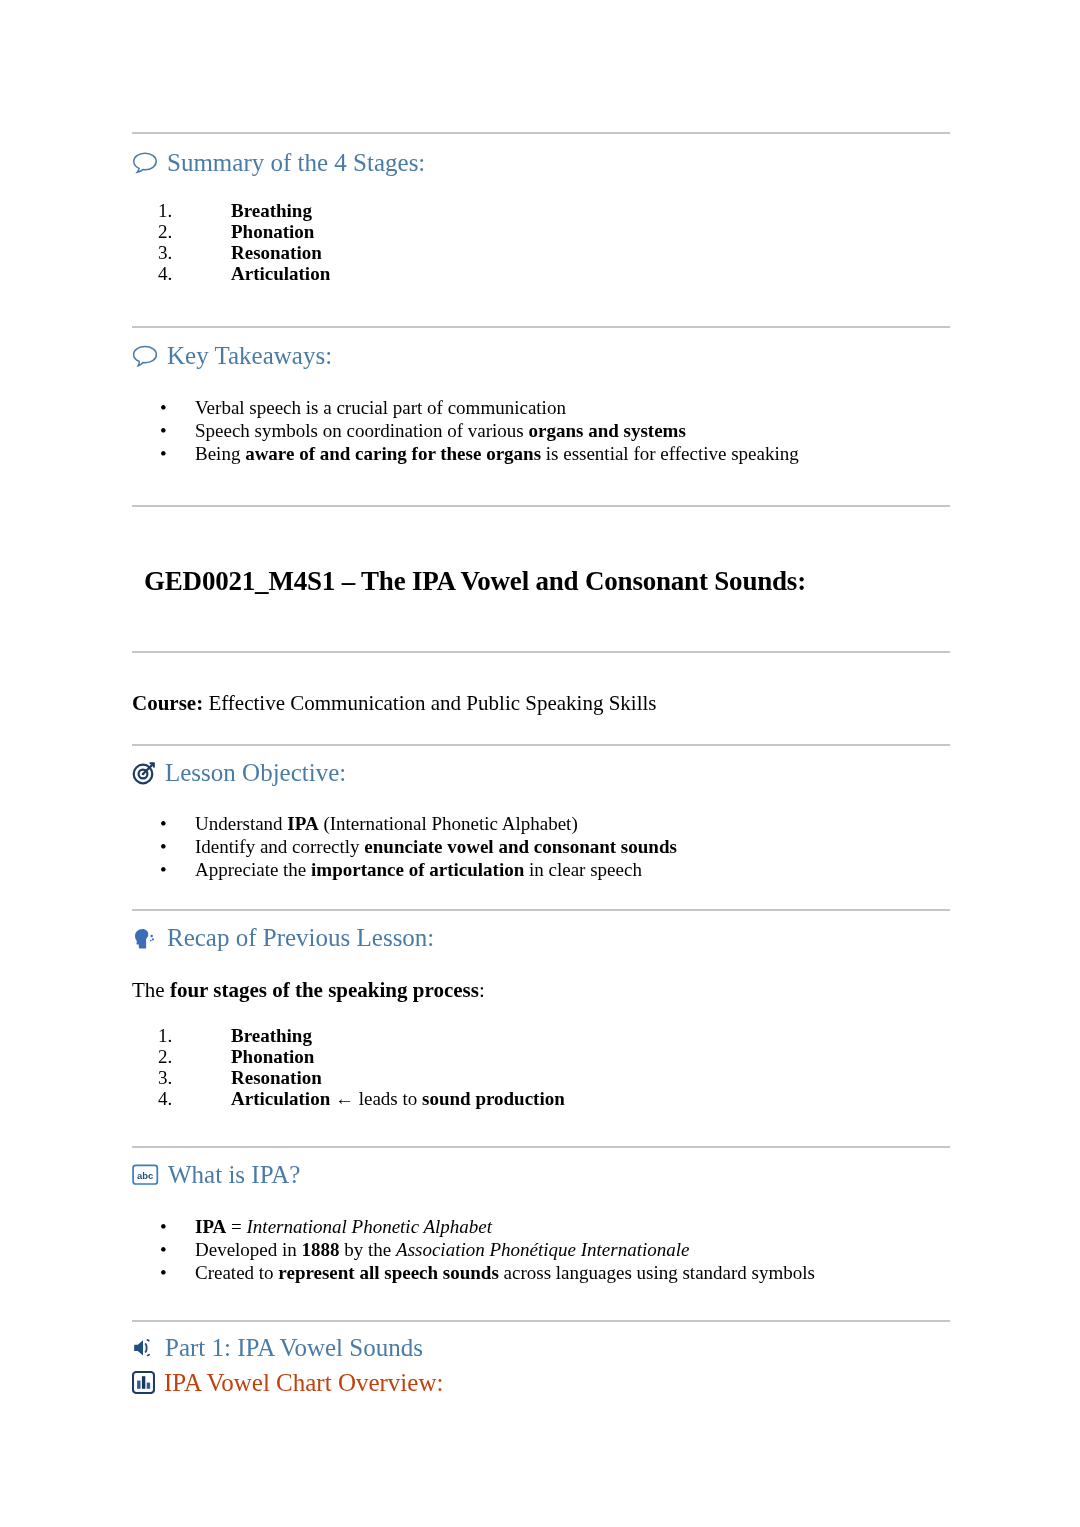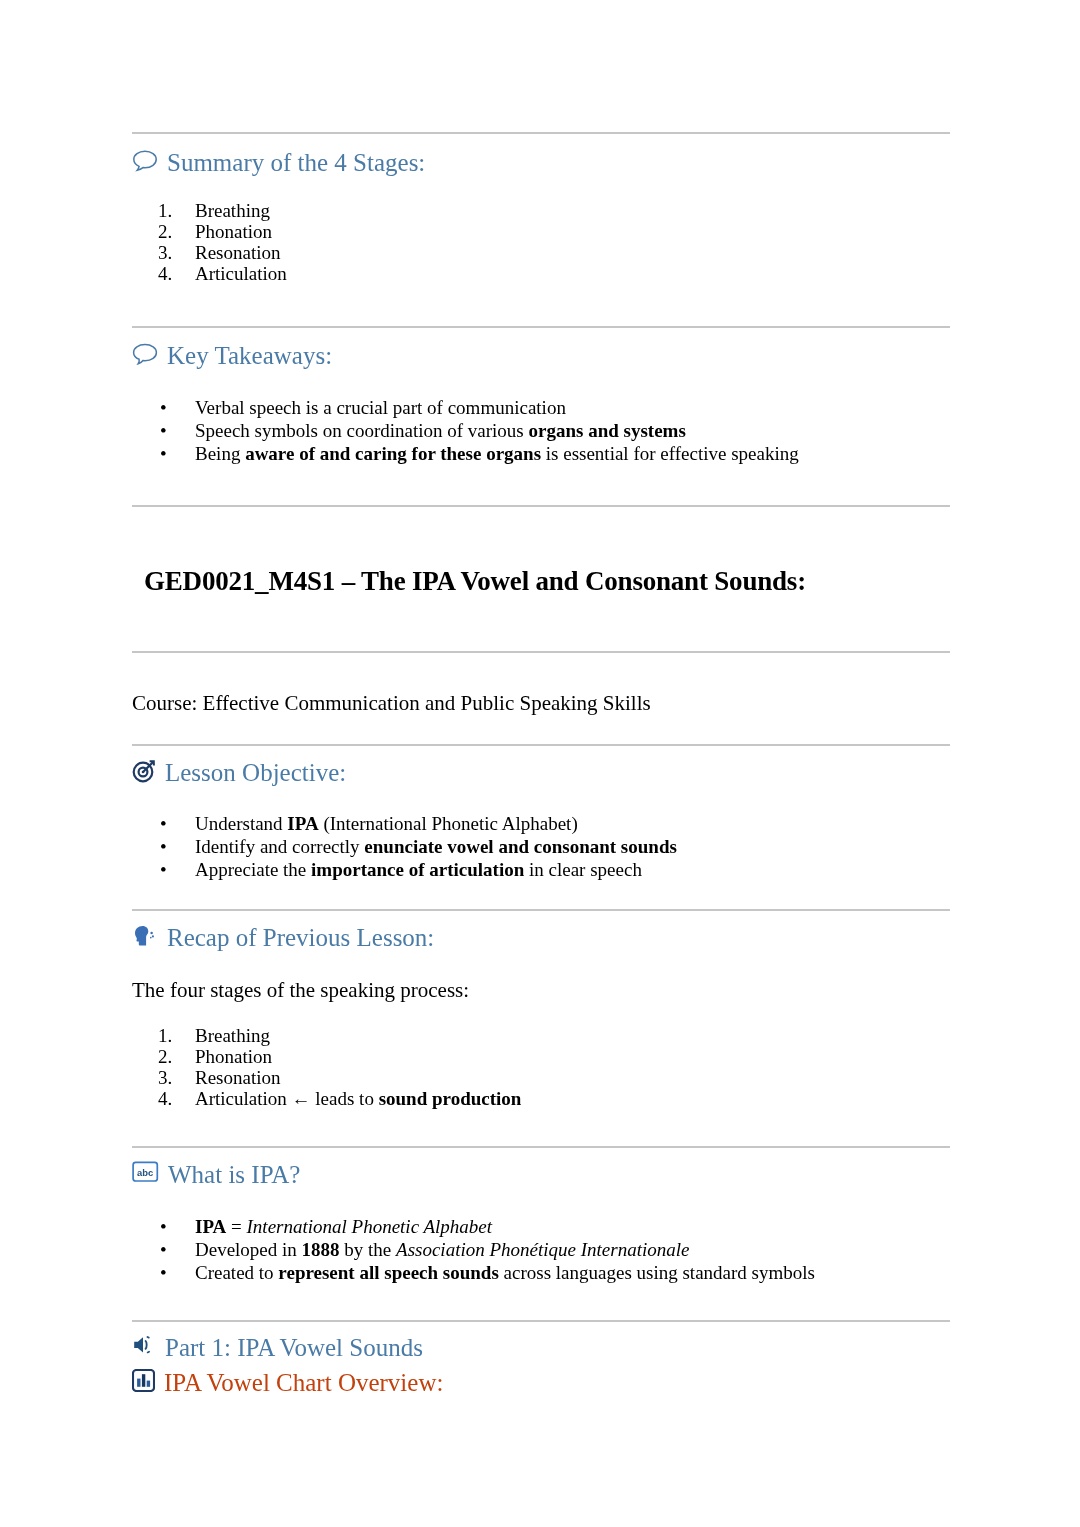--- a/index.html
+++ b/index.html
@@ -28,21 +28,21 @@
   hr.rule {
     border: 0;
     border-top: 2px solid #c6c6c6;
     margin: 0;
     width: 818px;
     height: 0;
   }
 
   .sec-head {
     display: flex;
-    align-items: flex-start;
+    align-items: center;
     gap: 9px;
     font-size: 25px;
     color: #4a7ba7;
     line-height: 1.15;
     white-space: nowrap;
   }
   .sec-head.navy { color: #c2410c; }
 
   .icon {
     display: inline-block;
@@ -67,28 +67,28 @@
     position: absolute;
     left: 26px;
     top: 0;
     width: 30px;
     text-align: left;
   }
   ul.bullist li .marker {
     left: 28px;
     font-size: 19px;
   }
-  ol.numlist li .txt { font-weight: normal; }
+  ol.numlist li .txt { font-weight: bold; margin-left: 36px; }
 
   .para {
     font-size: 21px;
     line-height: 24px;
     color: #000;
   }
-  .para b { font-weight: normal; margin-top: 8px; }
+  .para b { font-weight: bold; margin-top: 8px; }
 
   h1.doctitle {
     font-size: 27px;
     font-weight: bold;
     margin: 12px;
     line-height: 30px;
     letter-spacing: -0.2px;
   }
 
   .bullist li em { font-style: italic; }

